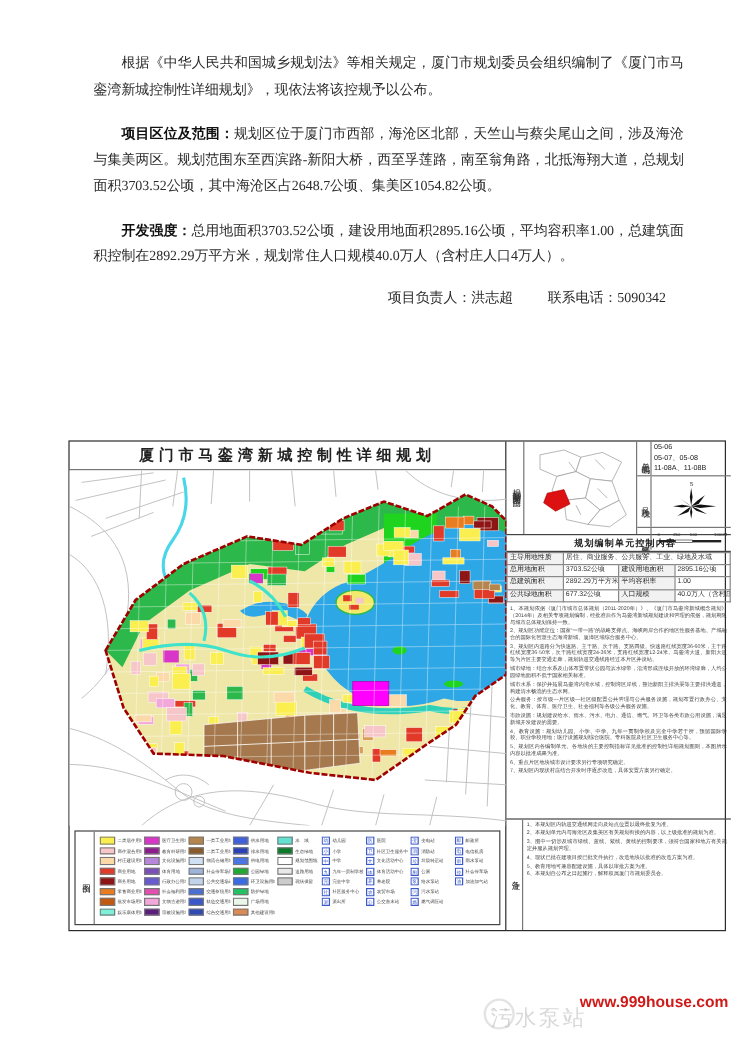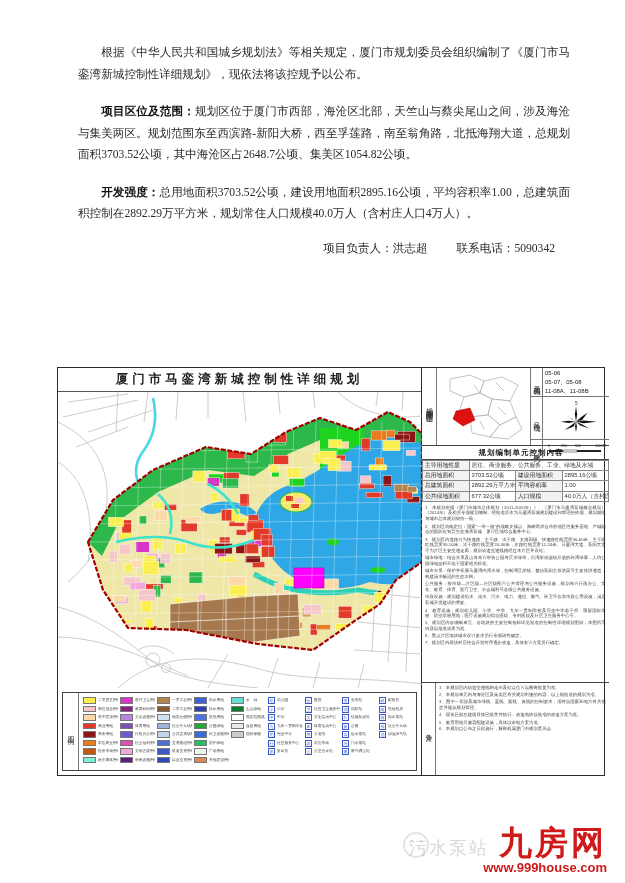--- a/index.html
+++ b/index.html
@@ -745,17 +745,16 @@
               <div class="note-line">6、本规划自公布之日起施行，解释权属厦门市规划委员会。</div>
             </div>
           </div>
       </div>
     </div>
   </div>
 
   <div class="wm">
     <div class="wm-face"></div>
     <div class="wm-ghost">污水泵站</div>
-    <div class="wm-brand">九房网</div>
     <div class="wm-url">www.999house.com</div>
   </div>
 
 </div>
 
 </body></html>

